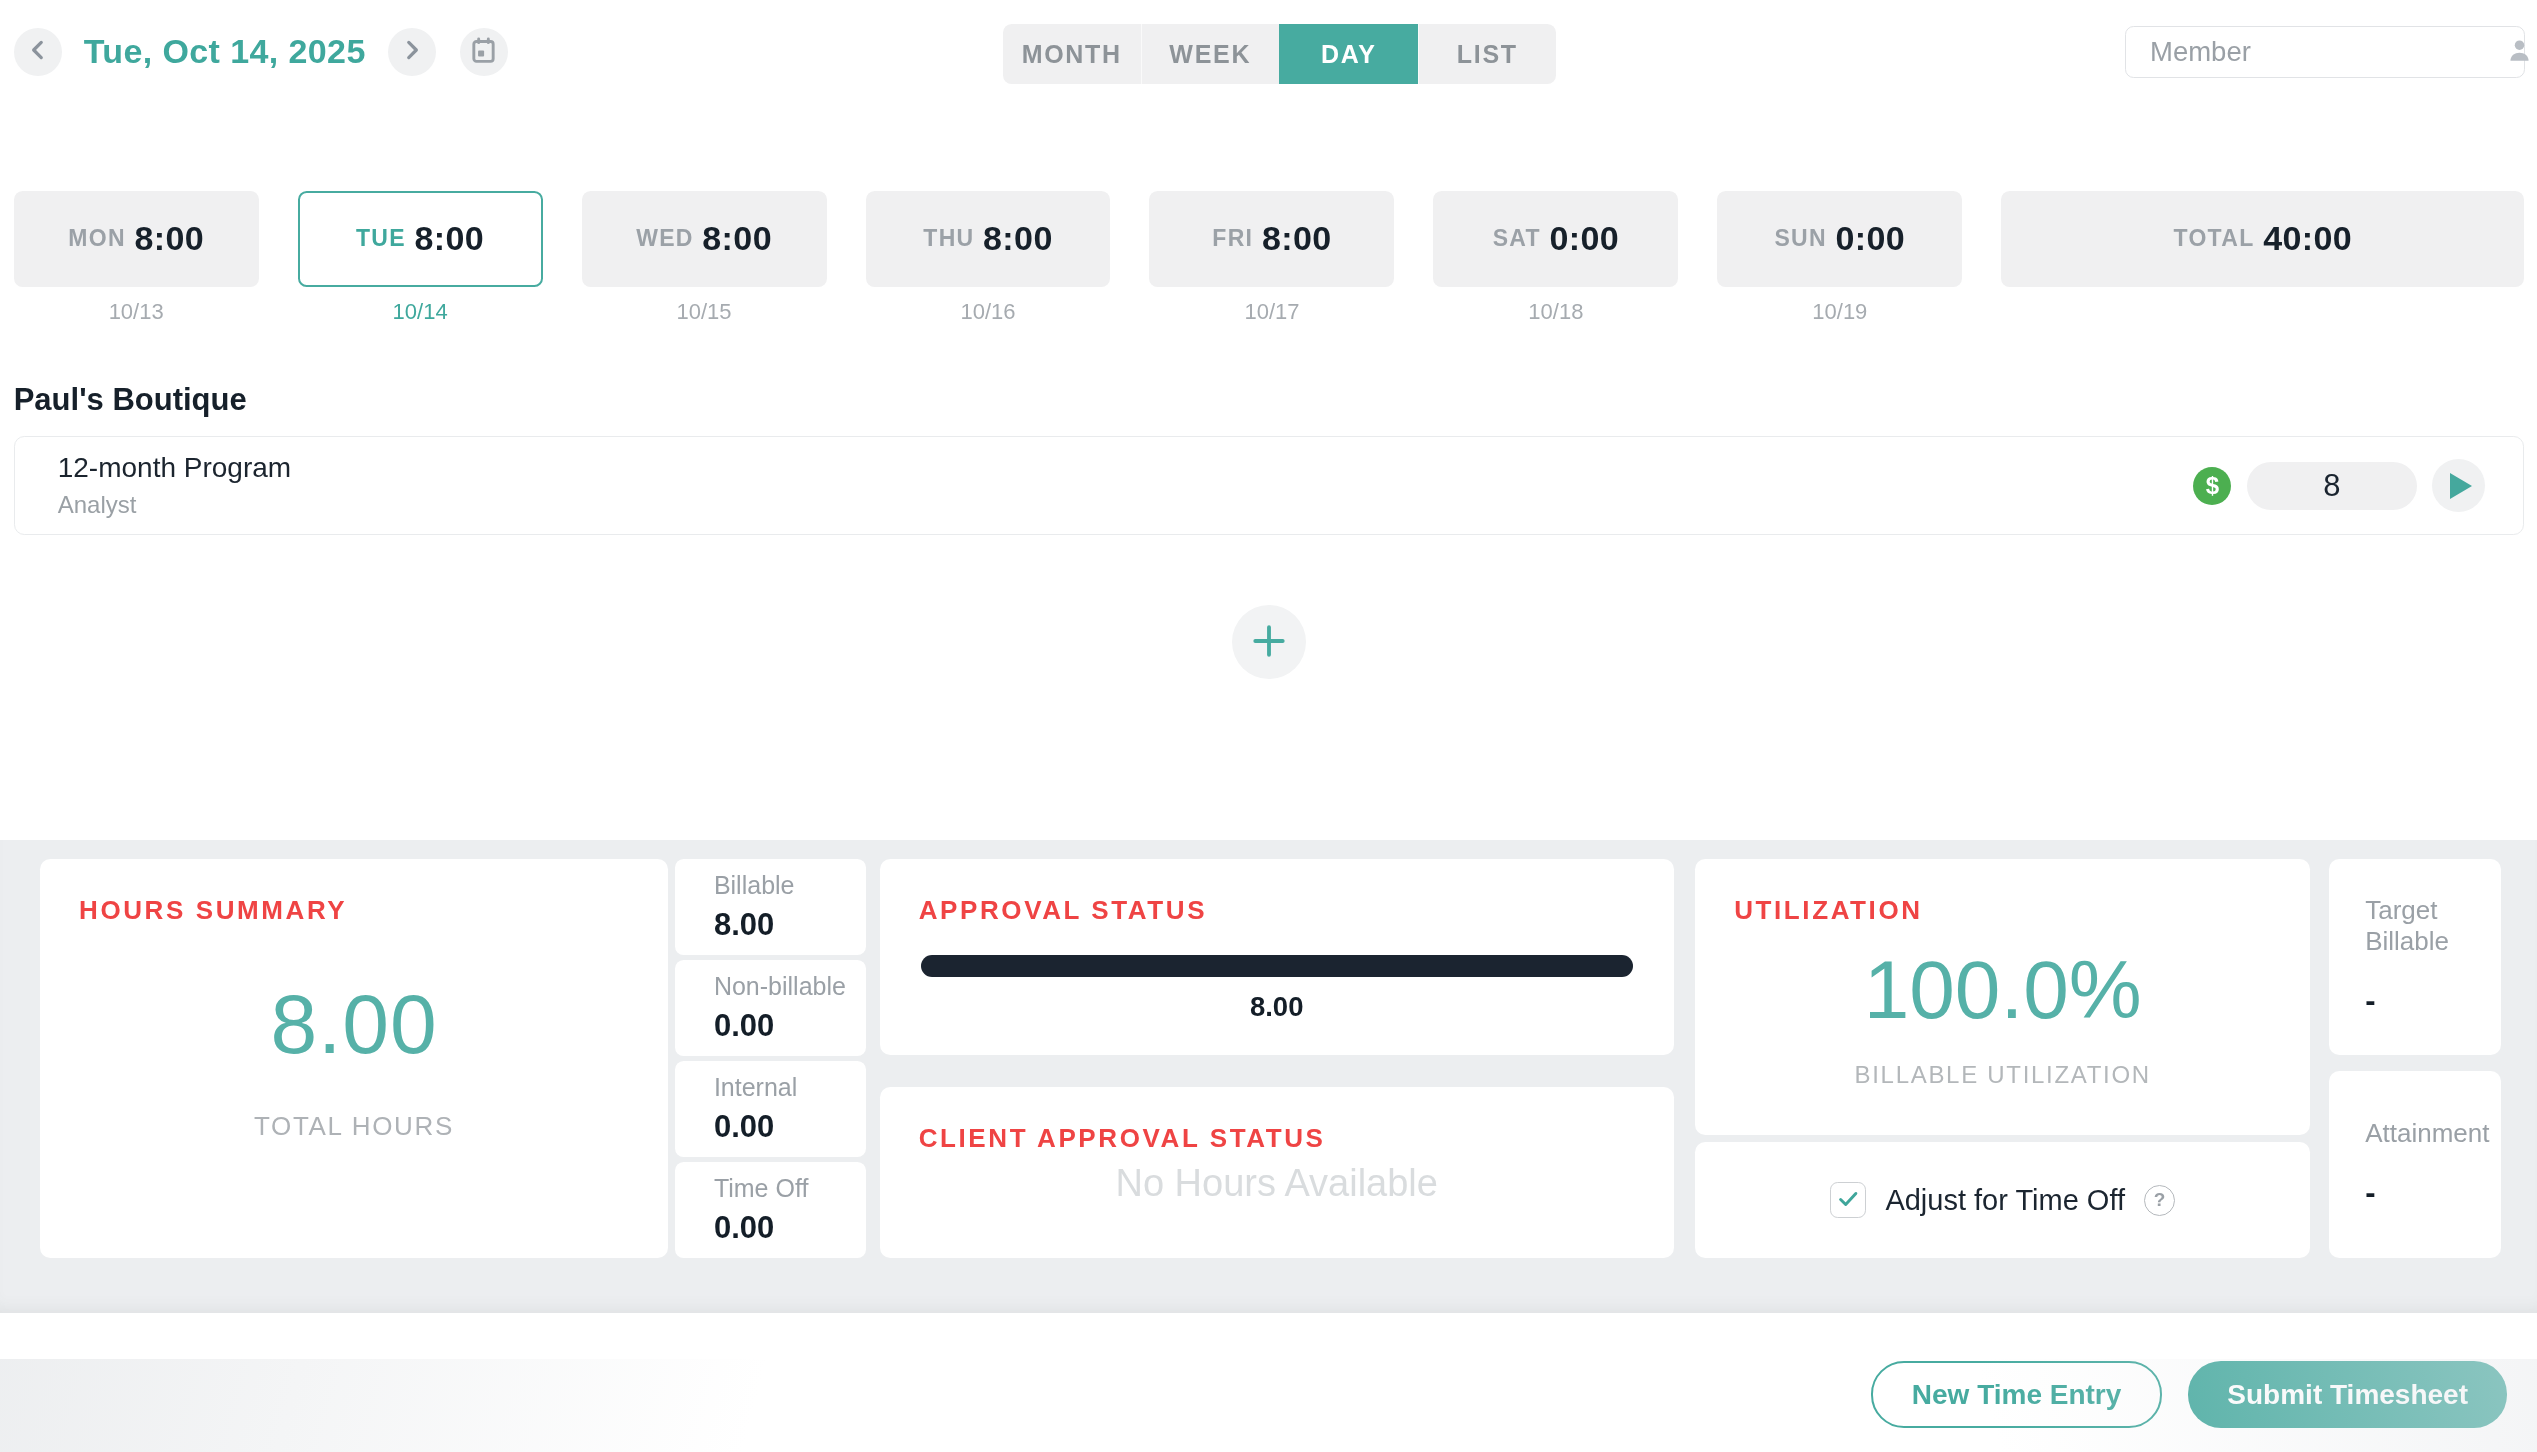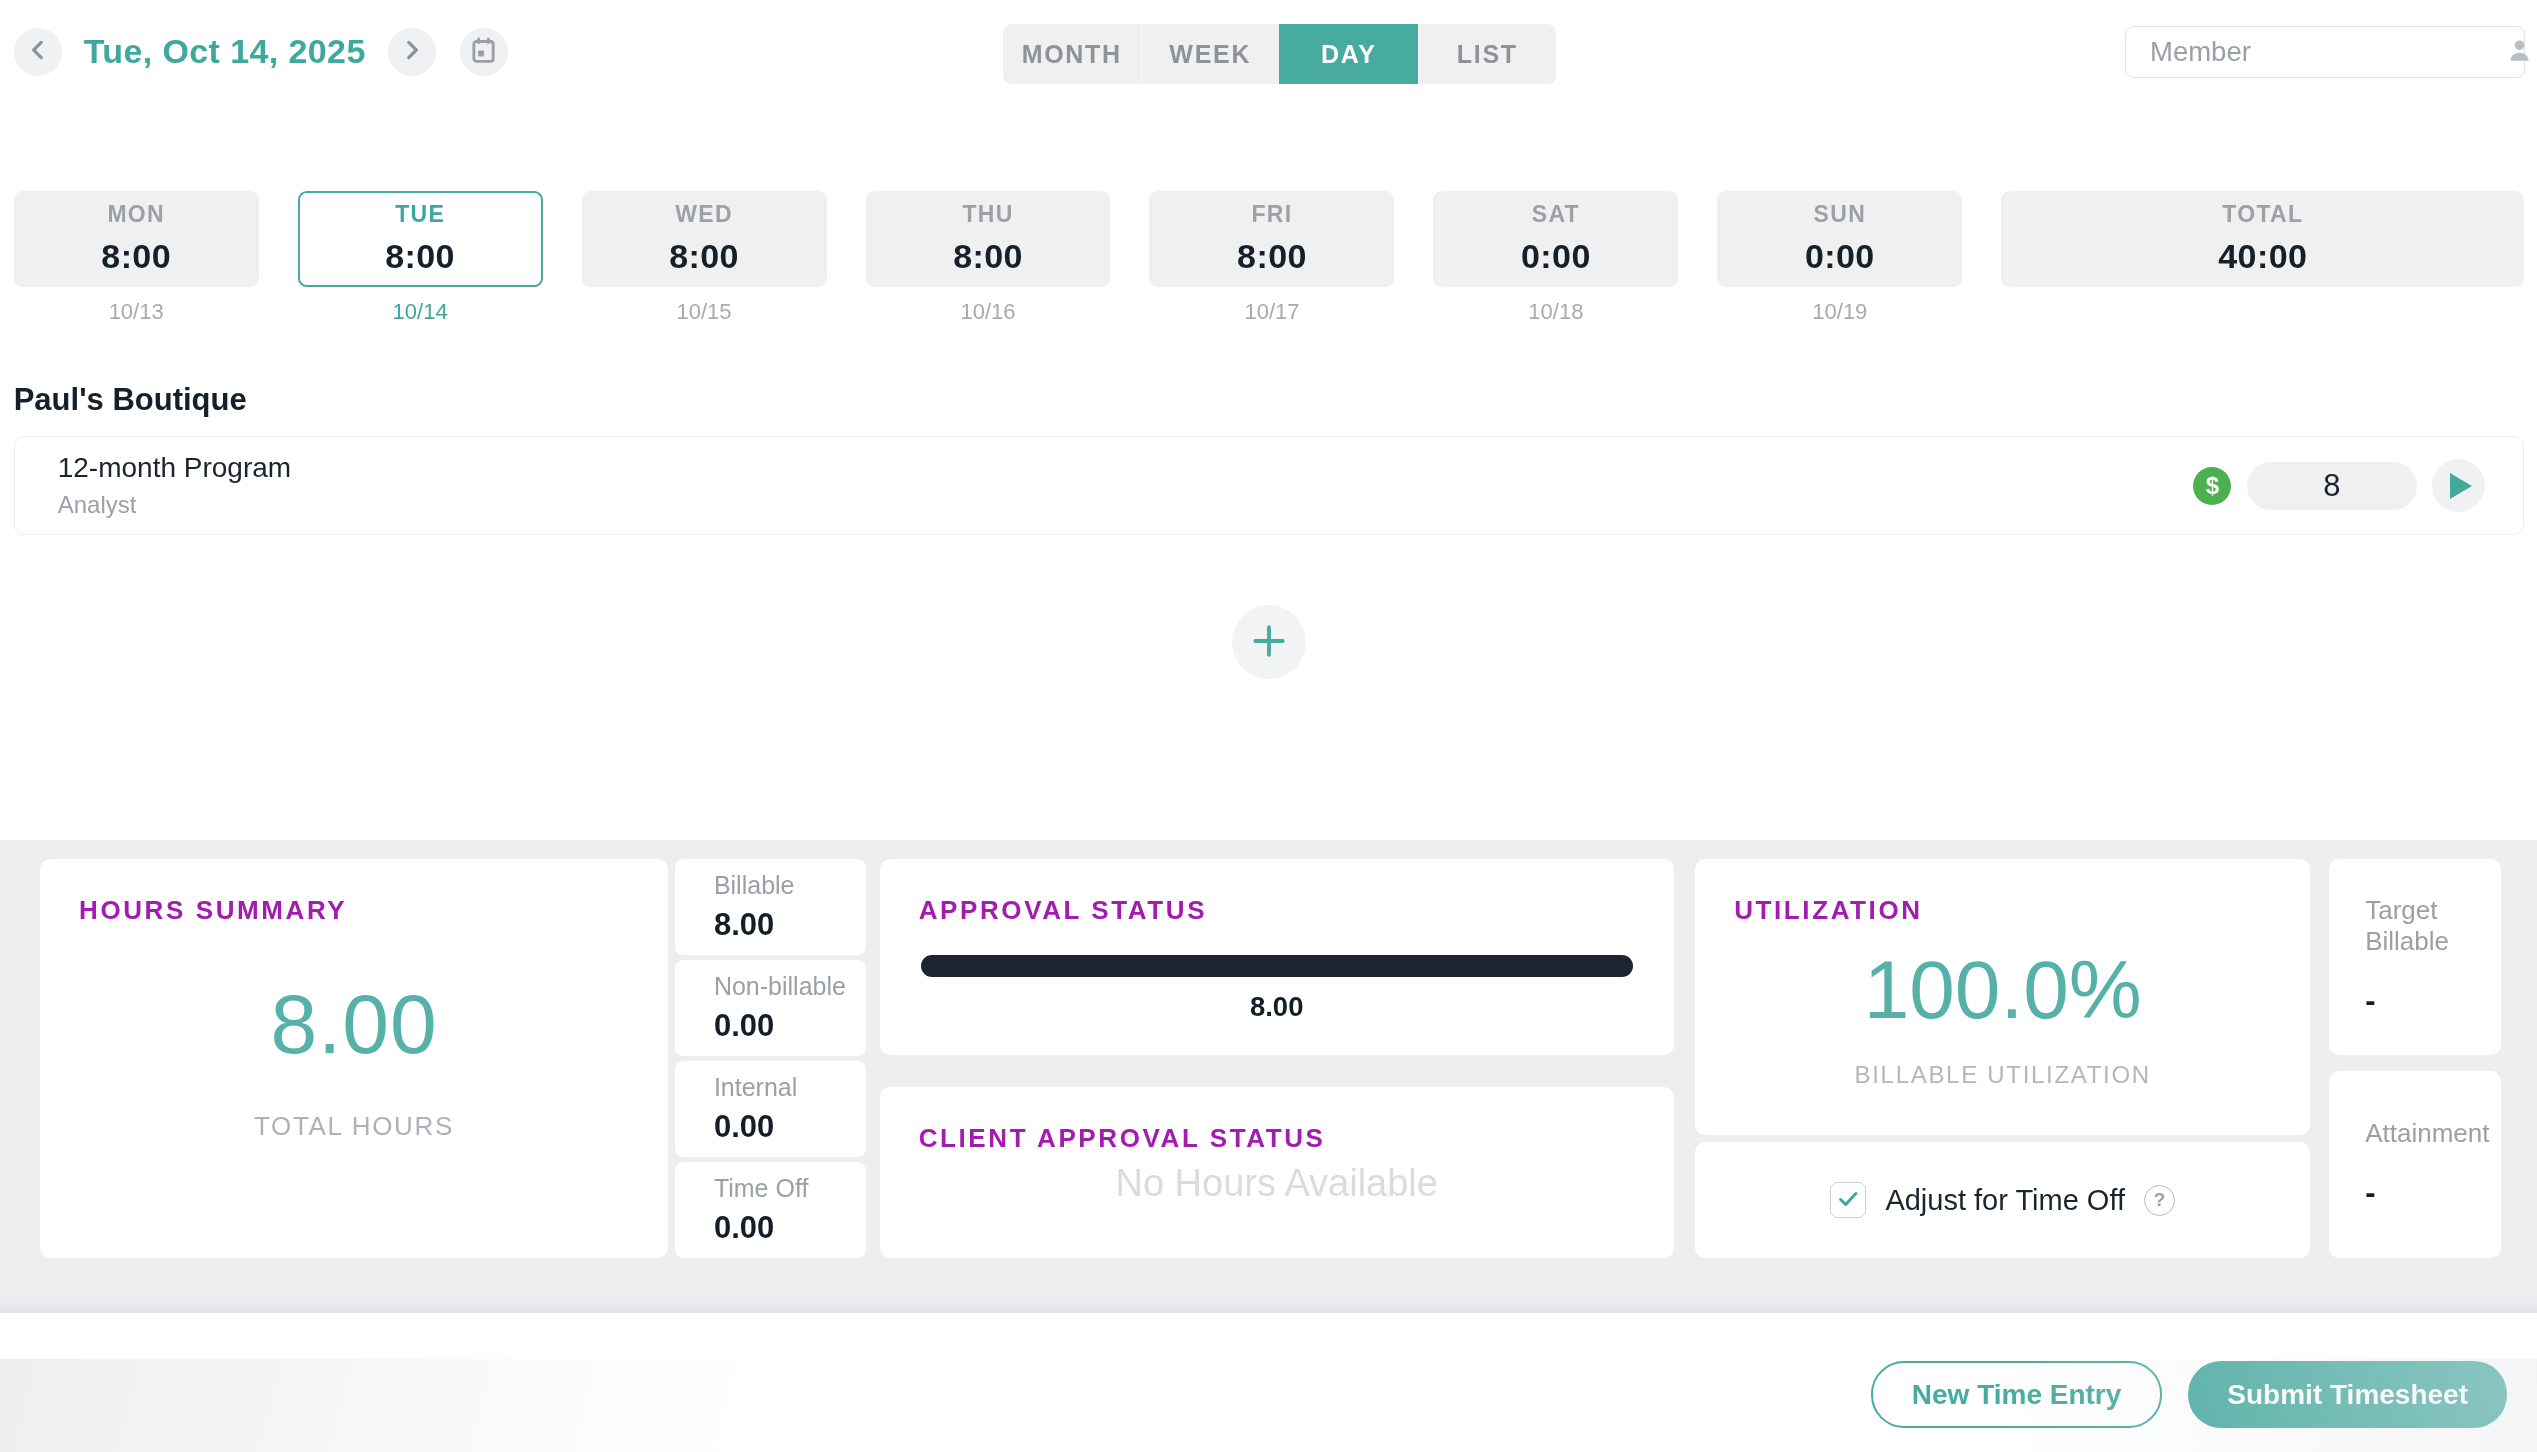--- a/index.html
+++ b/index.html
@@ -57,21 +57,21 @@
     column-gap: 39px; row-gap: 8.6px;
   }
   .banner {
     grid-area: 1 / 1 / 2 / 8;
     background: #F0F0F1; border-radius: 6.9px;
     display: flex; align-items: center; justify-content: center;
     font-size: 26px; color: #2A333D;
   }
   .day-card {
     grid-row: 2; background: #F0F0F1; border-radius: 8.6px;
-    display: flex; flex-direction: column; align-items: center; justify-content: center;
+    display: flex; flex-direction: row; align-items: center; justify-content: center;
     gap: 8.6px; cursor: pointer;
   }
   .day-card .d-label { font-size: 23px; font-weight: bold; letter-spacing: 1.3px; color: #9BA1A7; }
   .day-card .d-hours { font-size: 34px; font-weight: 600; color: #16202A; letter-spacing: 0.4px; }
   .day-card.selected { background: #ffffff; border: 2.6px solid #47ABA0; }
   .day-card.selected .d-label { color: #3FA89D; }
   .total-card { grid-column: 8; }
   .day-date {
     grid-row: 3; text-align: center; font-size: 22px; color: #A6ABB0; padding-top: 3.4px;
   }
@@ -115,21 +115,21 @@
 
   
   .stats {
     margin-top: 161px; height: 473px; background: #ECEEF0;
     padding: 19px 36px 0 40px; display: flex;
     box-shadow: inset 0 -13.7px 17px -12px rgba(80,85,90,0.10);
   }
   .card { background: #fff; border-radius: 10.3px; position: relative; }
   .card-title {
     position: absolute; top: 36px; left: 39px;
-    font-size: 26px; font-weight: bold; letter-spacing: 2.6px; color: #a21caf;
+    font-size: 26px; font-weight: bold; letter-spacing: 2.6px; color: #ef4444;
   }
   .group1 { width: 826px; display: grid; grid-template-columns: 628px 191px; gap: 6.9px; height: 399px; }
   .hours-main { display: flex; flex-direction: column; align-items: center; justify-content: center; }
   .big-num { font-size: 84px; font-weight: 300; color: #56B1A8; letter-spacing: 0.9px; }
   .big-sub { margin-top: 38px; font-size: 26px; color: #AEB2B6; letter-spacing: 1.7px; }
   .subcol { display: flex; flex-direction: column; gap: 5.2px; }
   .mini-card {
     flex: 1; background: #fff; border-radius: 8.6px;
     display: flex; flex-direction: column; justify-content: center; gap: 6.9px; padding-left: 39px;
   }

